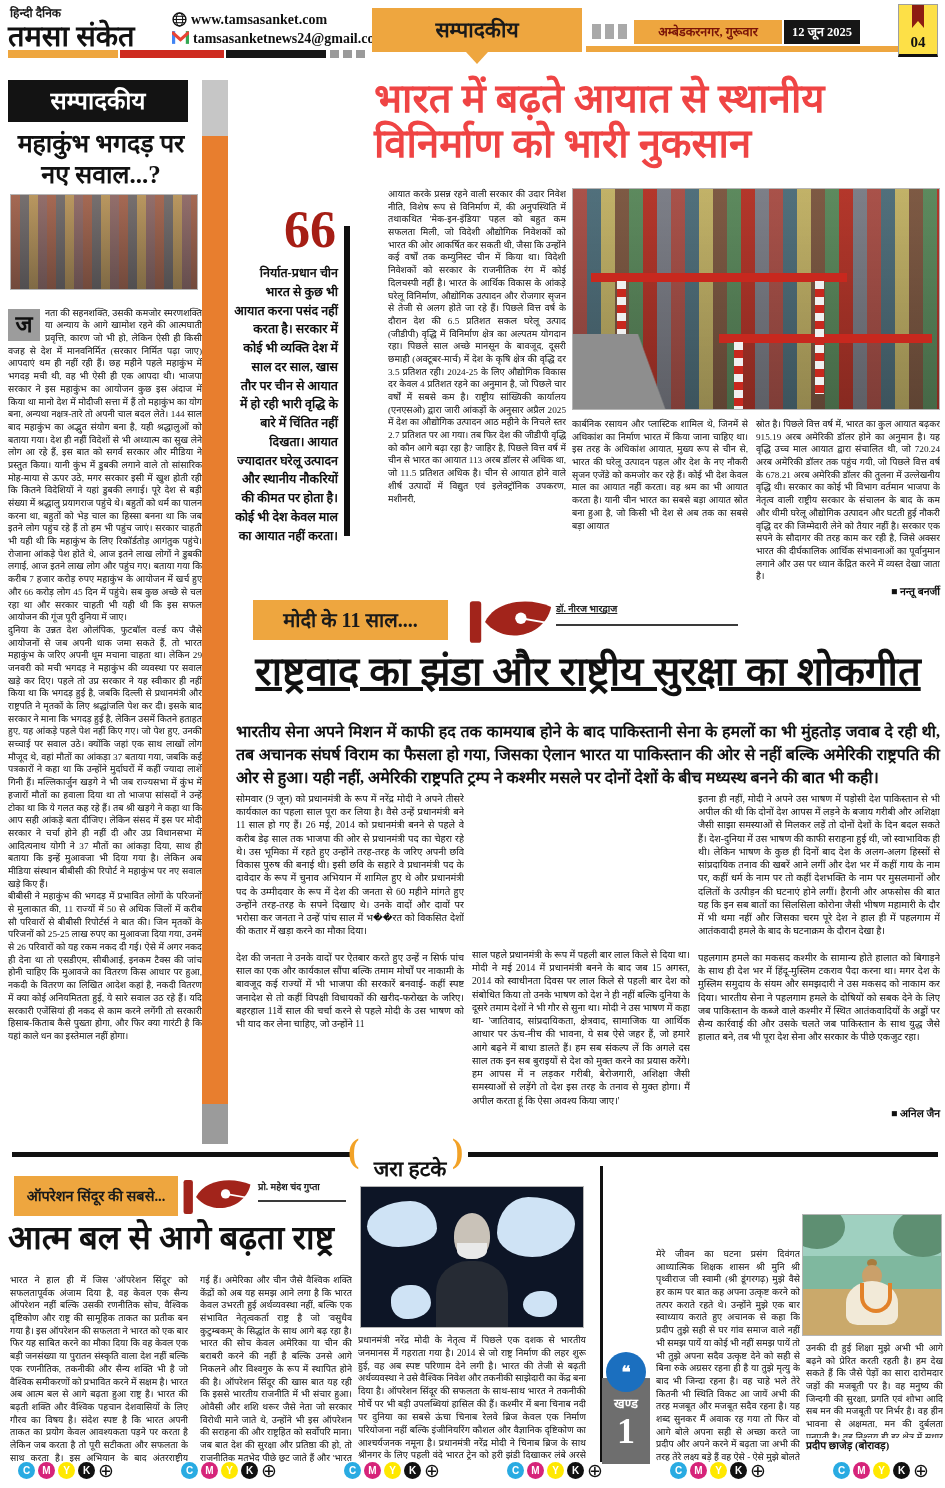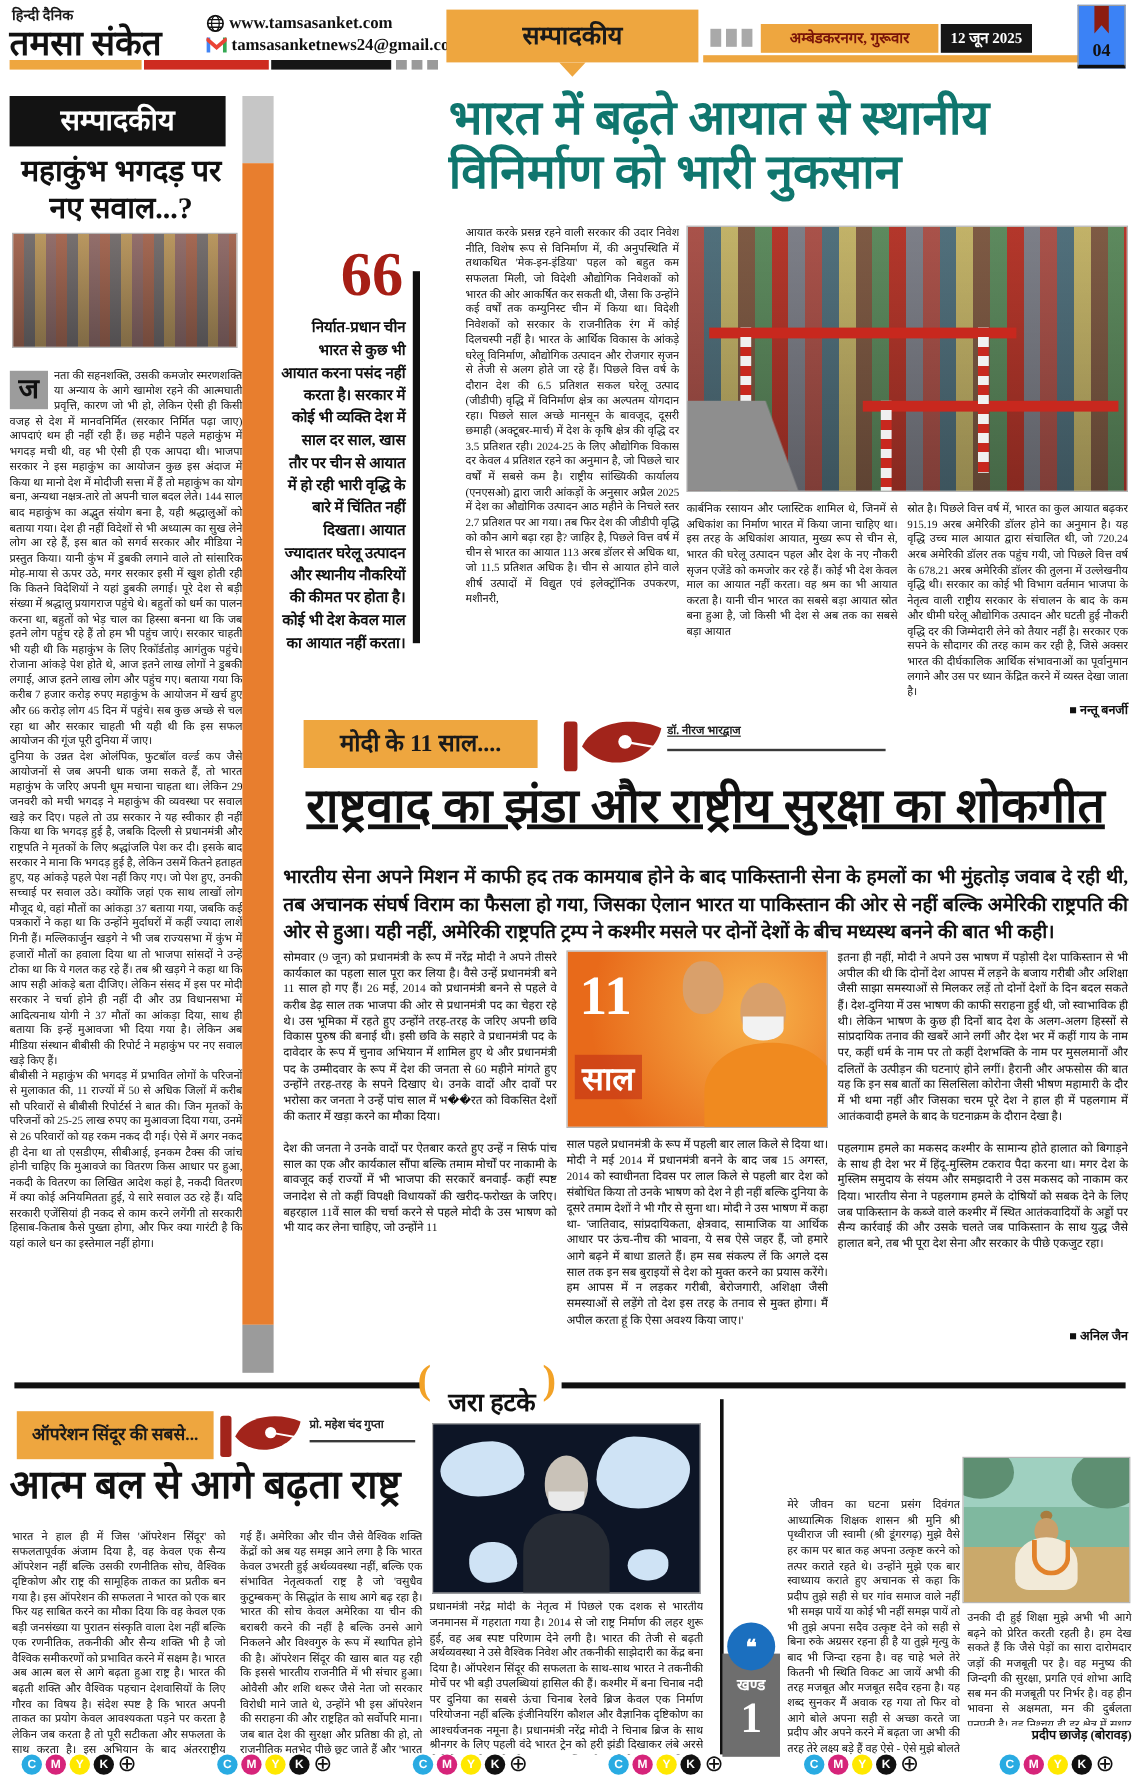--- a/index.html
+++ b/index.html
@@ -16,41 +16,41 @@
               font-size:21px;font-weight:900;line-height:44px;color:#1a1a1a;}
   .tab-center:after{content:"";position:absolute;left:50%;top:44px;margin-left:-11px;
               border:11px solid transparent;border-top:12px solid #EEA63F;}
   .sq{top:24px;width:9px;height:15px;background:#a9a9a9;}
   .city-box{left:634px;top:20px;width:148px;height:24px;background:#EEA63F;color:#7A1408;
             font-size:12.5px;font-weight:bold;text-align:center;line-height:24px;}
   .date-box{left:784px;top:20px;width:76px;height:24px;background:#161616;color:#fff;
             font-size:12.5px;font-weight:bold;text-align:center;line-height:24px;}
   .gold-line{left:586px;top:46px;width:349px;height:6px;background:#EEA63F;}
   .page-box{left:898px;top:4px;width:38px;height:49px;border:1px solid #9f9f9f;border-bottom:3px solid #111;
-            background:#3b82f6;text-align:center;}
+            background:#fde047;text-align:center;}
   .page-num{font-size:15px;font-weight:bold;margin-top:1px;}
   
   .rail-top{left:202px;top:80px;width:26px;height:56px;background:#C6C6C6;}
   .rail-orange{left:202px;top:136px;width:26px;height:968px;background:#E87E2E;}
   .rail-bot{left:202px;top:1104px;width:26px;height:40px;background:#9B9B9B;}
   
   .ed-label{left:8px;top:80px;width:180px;height:42px;background:#131313;color:#fff;
             font-size:24px;font-weight:900;text-align:center;line-height:42px;}
   .ed-headline{left:2px;top:128px;width:198px;font-size:25px;line-height:1.25;font-weight:900;text-align:center;}
   .photo{border:1px solid #b5b5b5;box-sizing:border-box;}
   .ed-photo{left:10px;top:194px;width:188px;height:96px;
       background:linear-gradient(180deg,#cdb59b,#8d7f70),
       repeating-linear-gradient(90deg,rgba(165,60,40,.55) 0 9px,rgba(40,60,110,.5) 9px 18px,rgba(205,170,60,.5) 18px 27px,rgba(95,35,80,.45) 27px 36px);
       background-blend-mode:multiply;}
   .bodycol{font-size:9.2px;line-height:1.38;text-align:justify;white-space:pre-line;overflow:hidden;}
   .ed-body{left:8px;top:294px;width:194px;height:814px;}
   .dropcap{float:left;width:32px;height:32px;background:#9C9C9C;color:#111;font-size:23px;font-weight:900;
            text-align:center;line-height:32px;margin:2px 5px 0 0;white-space:normal;}
   
-  .lead-headline{left:374px;top:76px;width:566px;font-size:40px;line-height:1.13;font-weight:900;color:#0f766e;}
+  .lead-headline{left:374px;top:76px;width:566px;font-size:40px;line-height:1.13;font-weight:900;color:#ef4444;}
   .pq-mark{left:236px;top:204px;width:100px;text-align:right;font-size:52px;font-weight:900;color:#A61E15;line-height:1;}
   .pq-text{left:234px;top:264px;width:104px;text-align:right;font-size:12.5px;line-height:1.5;font-weight:bold;}
   .pq-rule{left:344px;top:226px;width:6px;height:310px;background:#0f0f0f;}
   .lead-col1{left:388px;top:188px;width:178px;height:420px;}
   .port-photo{left:572px;top:188px;width:368px;height:222px;
       background:repeating-linear-gradient(90deg,#a9524a 0 14px,#51707c 14px 28px,#c2b268 28px 42px,#7e5a44 42px 56px,#5d8a5e 56px 70px,#b4372b 70px 84px,#7d7f88 84px 98px),
       linear-gradient(180deg,rgba(255,255,255,.15),rgba(0,0,0,.25));background-blend-mode:multiply;}
   .crane{position:absolute;background:#c8281e;}
   .crane-a{left:5%;top:38%;width:70%;height:9px;}
   .crane-b{left:40%;top:66%;width:58%;height:9px;}
@@ -112,21 +112,21 @@
   .sage-photo{left:802px;top:1214px;width:140px;height:122px;
       background:linear-gradient(180deg,#9fd0c0 0 34%,#7fb89f 34% 62%,#caa96b 62% 100%);overflow:hidden;}
   .tree{position:absolute;background:#5e8f72;border-radius:50%;}
   .tree1{left:-14px;top:-10px;width:56px;height:44px;}
   .tree2{right:-12px;top:-6px;width:60px;height:48px;}
   .sage-robe{position:absolute;left:50%;bottom:10px;margin-left:-26px;width:52px;height:44px;background:#f2ead8;border-radius:50% 50% 22% 22%;}
   .sage-head{position:absolute;left:50%;bottom:48px;margin-left:-10px;width:20px;height:22px;background:#caa06a;border-radius:50%;}
   .sage-bun{position:absolute;left:50%;bottom:68px;margin-left:-5px;width:10px;height:8px;background:#a87c3e;border-radius:50%;}
   .garland{position:absolute;left:50%;bottom:22px;margin-left:-12px;width:24px;height:26px;border:4px solid #e2822a;border-top:none;border-radius:0 0 18px 18px;}
   .banao-col2{left:806px;top:1342px;width:137px;height:96px;font-size:9.2px;}
-  .banao-byline{left:806px;top:1438px;width:137px;font-size:10.5px;font-weight:bold;text-align:right;}
+  .banao-byline{left:806px;top:1438px;width:137px;font-size:10.5px;font-weight:bold;}
   
   .badge-rect{left:602px;top:1378px;width:48px;height:86px;background:#6E6E6E;text-align:center;}
   .badge-circle{left:606px;top:1352px;width:40px;height:40px;background:#1B6FBF;border-radius:50%;
                 color:#fff;font-size:17px;font-weight:900;text-align:center;line-height:42px;}
   .badge-word{display:block;color:#fff;font-size:13px;font-weight:bold;margin-top:16px;}
   .badge-num{display:block;color:#fff;font-size:36px;font-weight:900;line-height:1.1;}
   
   .cmyk{top:1462px;display:flex;gap:3px;align-items:center;}
   .cmyk .dot{display:inline-block;width:17px;height:17px;border-radius:50%;color:#fff;
              font-family:"Liberation Sans",sans-serif;font-size:10px;font-weight:bold;text-align:center;line-height:17px;}
@@ -227,28 +227,20 @@
         <line x1="56" y1="24" x2="90" y2="30" stroke="#fff" stroke-width="2"></line>
       </svg>
   </div>
   <div class="abs author modi-author">डॉ. नीरज भारद्वाज</div>
   <div class="abs author-line modi-author-line"></div>
   <div class="abs modi-headline">राष्ट्रवाद का झंडा और राष्ट्रीय सुरक्षा का शोकगीत</div>
   <div class="abs modi-intro">भारतीय सेना अपने मिशन में काफी हद तक कामयाब होने के बाद पाकिस्तानी सेना के हमलों का भी मुंहतोड़ जवाब दे रही थी, तब अचानक संघर्ष विराम का फैसला हो गया, जिसका ऐलान भारत या पाकिस्तान की ओर से नहीं बल्कि अमेरिकी राष्ट्रपति की ओर से हुआ। यही नहीं, अमेरिकी राष्ट्रपति ट्रम्प ने कश्मीर मसले पर दोनों देशों के बीच मध्यस्थ बनने की बात भी कही।</div>
   <div class="abs modi-col1 bodycol modi-col">सोमवार (9 जून) को प्रधानमंत्री के रूप में नरेंद्र मोदी ने अपने तीसरे कार्यकाल का पहला साल पूरा कर लिया है। वैसे उन्हें प्रधानमंत्री बने 11 साल हो गए हैं। 26 मई, 2014 को प्रधानमंत्री बनने से पहले वे करीब डेढ़ साल तक भाजपा की ओर से प्रधानमंत्री पद का चेहरा रहे थे। उस भूमिका में रहते हुए उन्होंने तरह-तरह के जरिए अपनी छवि विकास पुरुष की बनाई थी। इसी छवि के सहारे वे प्रधानमंत्री पद के दावेदार के रूप में चुनाव अभियान में शामिल हुए थे और प्रधानमंत्री पद के उम्मीदवार के रूप में देश की जनता से 60 महीने मांगते हुए उन्होंने तरह-तरह के सपने दिखाए थे। उनके वादों और दावों पर भरोसा कर जनता ने उन्हें पांच साल में भ��रत को विकसित देशों की कतार में खड़ा करने का मौका दिया।
 
 देश की जनता ने उनके वादों पर ऐतबार करते हुए उन्हें न सिर्फ पांच साल का एक और कार्यकाल सौंपा बल्कि तमाम मोर्चों पर नाकामी के बावजूद कई राज्यों में भी भाजपा की सरकारें बनवाईं- कहीं स्पष्ट जनादेश से तो कहीं विपक्षी विधायकों की खरीद-फरोख्त के जरिए। बहरहाल 11वें साल की चर्चा करने से पहले मोदी के उस भाषण को भी याद कर लेना चाहिए, जो उन्होंने 11</div>
-  <div class="abs modi-image photo">
-    <div class="m-body"></div>
-    <div class="m-hand"></div>
-    <div class="m-head"></div>
-    <div class="m-beard"></div>
-    <div class="m11-num">11</div>
-    <div class="m11-word">साल</div>
-  </div>
   <div class="abs modi-col2 bodycol modi-col">साल पहले प्रधानमंत्री के रूप में पहली बार लाल किले से दिया था। मोदी ने मई 2014 में प्रधानमंत्री बनने के बाद जब 15 अगस्त, 2014 को स्वाधीनता दिवस पर लाल किले से पहली बार देश को संबोधित किया तो उनके भाषण को देश ने ही नहीं बल्कि दुनिया के दूसरे तमाम देशों ने भी गौर से सुना था। मोदी ने उस भाषण में कहा था- 'जातिवाद, सांप्रदायिकता, क्षेत्रवाद, सामाजिक या आर्थिक आधार पर ऊंच-नीच की भावना, ये सब ऐसे जहर हैं, जो हमारे आगे बढ़ने में बाधा डालते हैं। हम सब संकल्प लें कि अगले दस साल तक इन सब बुराइयों से देश को मुक्त करने का प्रयास करेंगे। हम आपस में न लड़कर गरीबी, बेरोजगारी, अशिक्षा जैसी समस्याओं से लड़ेंगे तो देश इस तरह के तनाव से मुक्त होगा। मैं अपील करता हूं कि ऐसा अवश्य किया जाए।'</div>
   <div class="abs modi-col3 bodycol modi-col">इतना ही नहीं, मोदी ने अपने उस भाषण में पड़ोसी देश पाकिस्तान से भी अपील की थी कि दोनों देश आपस में लड़ने के बजाय गरीबी और अशिक्षा जैसी साझा समस्याओं से मिलकर लड़ें तो दोनों देशों के दिन बदल सकते हैं। देश-दुनिया में उस भाषण की काफी सराहना हुई थी, जो स्वाभाविक ही थी। लेकिन भाषण के कुछ ही दिनों बाद देश के अलग-अलग हिस्सों से सांप्रदायिक तनाव की खबरें आने लगीं और देश भर में कहीं गाय के नाम पर, कहीं धर्म के नाम पर तो कहीं देशभक्ति के नाम पर मुसलमानों और दलितों के उत्पीड़न की घटनाएं होने लगीं। हैरानी और अफसोस की बात यह कि इन सब बातों का सिलसिला कोरोना जैसी भीषण महामारी के दौर में भी थमा नहीं और जिसका चरम पूरे देश ने हाल ही में पहलगाम में आतंकवादी हमले के बाद के घटनाक्रम के दौरान देखा है।
 
 पहलगाम हमले का मकसद कश्मीर के सामान्य होते हालात को बिगाड़ने के साथ ही देश भर में हिंदू-मुस्लिम टकराव पैदा करना था। मगर देश के मुस्लिम समुदाय के संयम और समझदारी ने उस मकसद को नाकाम कर दिया। भारतीय सेना ने पहलगाम हमले के दोषियों को सबक देने के लिए जब पाकिस्तान के कब्जे वाले कश्मीर में स्थित आतंकवादियों के अड्डों पर सैन्य कार्रवाई की और उसके चलते जब पाकिस्तान के साथ युद्ध जैसे हालात बने, तब भी पूरा देश सेना और सरकार के पीछे एकजुट रहा।</div>
   <div class="abs byline modi-byline">
     <span>■</span>
     <span>अनिल जैन</span>
   </div>
 
   <div class="abs jh-line" style="left:12px;width:340px;"></div>

